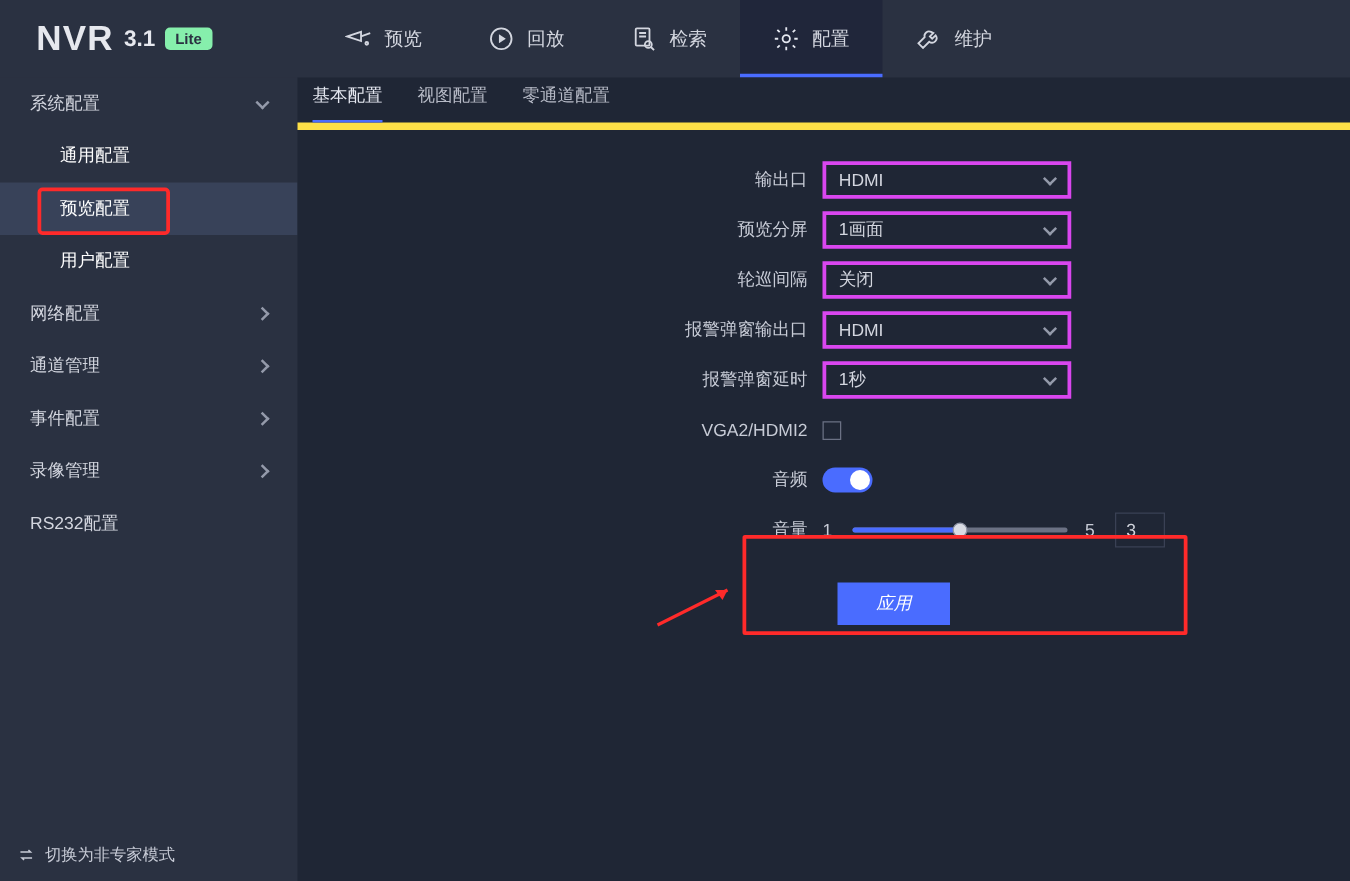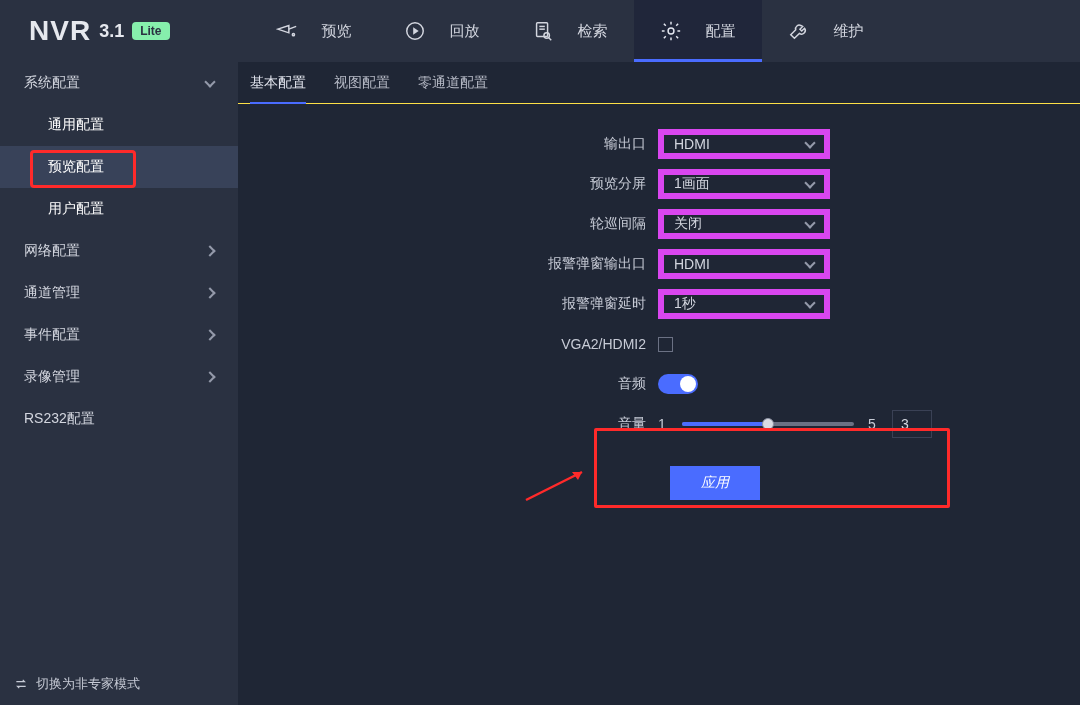--- a/index.html
+++ b/index.html
@@ -54,21 +54,21 @@
   }
 
   .topnav {
     display: flex;
     align-items: stretch;
     margin-left: 50px;
   }
   .topnav-item {
     display: flex;
     align-items: center;
-    gap: 24px;
+    gap: 10px;
     padding: 11px 26px;
     color: #d3d6df;
     cursor: pointer;
     position: relative;
   }
   .topnav-item.active {
     background: #20263a;
   }
   .topnav-item.active::after {
     content: "";
@@ -146,22 +146,22 @@
   .main {
     flex: 1;
     background: #1f2635;
     position: relative;
   }
   .subtabs {
     display: flex;
     gap: 28px;
     padding: 0 12px;
     height: 42px;
-    align-items: center;
-    border-bottom: 1px solid #fde047;
+    align-items: flex-end;
+    border-bottom: 6px solid #fde047;
   }
   .subtab {
     color: #b6bac6;
     height: 42px;
     display: flex;
     align-items: center;
     cursor: pointer;
     position: relative;
   }
   .subtab.active { color: #e4e7f0; }
@@ -191,23 +191,23 @@
     padding-right: 12px;
     color: #c7cbd6;
   }
   .ctrl {
     flex: 1;
     display: flex;
     align-items: center;
   }
 
   .select {
-    width: 172px;
+    width: 199px;
     height: 30px;
-    border: 6px solid #d946ef;
+    border: 3px solid #d946ef;
     background: #1f2635;
     color: #d3d6df;
     padding: 0 10px;
     display: flex;
     align-items: center;
     justify-content: space-between;
     cursor: pointer;
   }
   .select .sel-chev { width:8px; height:8px; border-right:2px solid #949aaa; border-bottom:2px solid #949aaa; transform:rotate(45deg); margin-top:-3px; }
 

